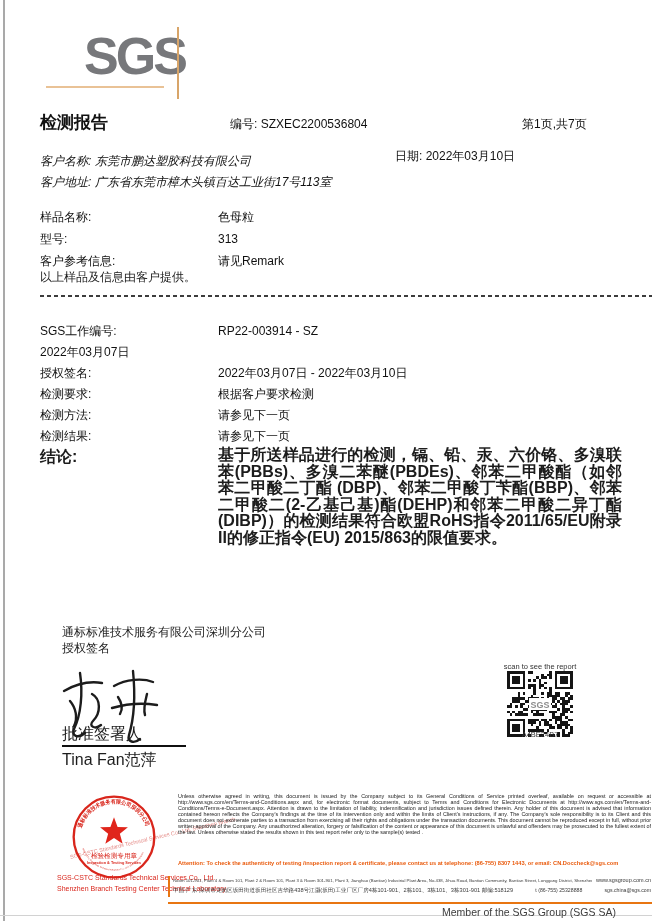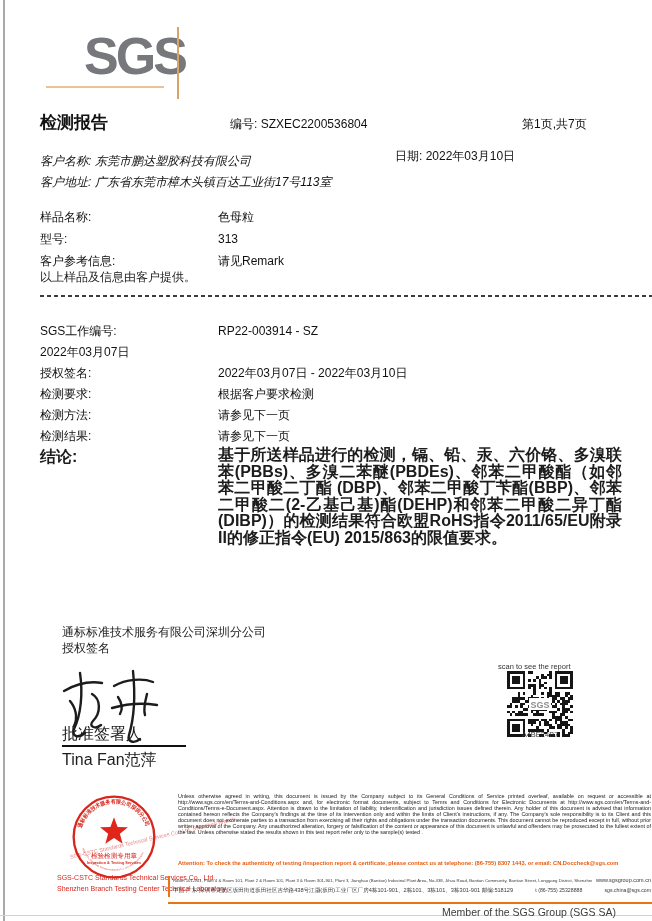--- a/index.html
+++ b/index.html
@@ -33,21 +33,21 @@
   .report-block{left:40px;top:321px;width:592px;}
   .conclusion-row{left:40px;top:447px;width:592px;display:flex;font-size:16px;font-weight:bold;}
   .conclusion-row .v{width:404px;line-height:16.5px;text-align:justify;}
   
   .sig-company{left:62px;top:624px;font-size:12px;line-height:16px;}
   .sig-svg{left:56px;top:663px;}
   .sig-line{left:62px;top:745px;width:124px;height:2px;background:#101010;}
   .signer-name{left:62px;top:750px;font-size:16px;}
   .signer-role{left:62px;top:724px;font-size:16px;}
   
-  .qr-caption{left:498px;top:662px;width:84px;font-size:7.5px;color:#333;}
+  .qr-caption{left:498px;top:662px;width:84px;text-align:center;font-size:7.5px;color:#333;}
   .qr-svg{left:507px;top:671px;width:66px;height:66px;}
   .qr-id{left:498px;top:730px;width:84px;text-align:center;font-size:7.5px;color:#333;}
   
   .seal-svg{left:70px;top:793px;width:88px;height:88px;}
   .seal-overlay{left:70px;top:854px;width:180px;font-size:5.5px;color:rgba(205,35,28,.55);
                 transform:rotate(-13deg);transform-origin:left center;white-space:nowrap;}
   .company-en1{left:57px;top:874px;font-size:7px;color:#d9261c;white-space:nowrap;}
   .company-en2{left:57px;top:885px;font-size:7px;color:#d9261c;white-space:nowrap;}
   .disclaimer{left:178px;top:793px;width:473px;font-size:5.4px;line-height:6px;
               text-align:justify;color:#232323;}

